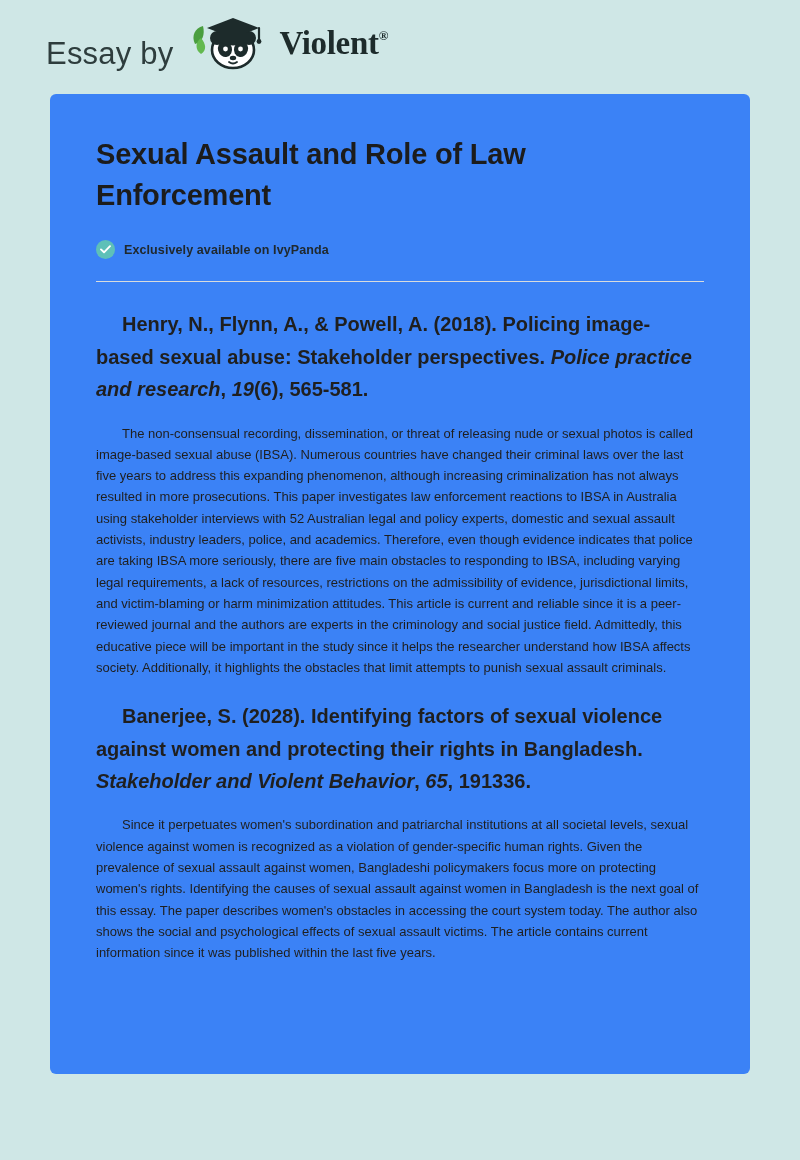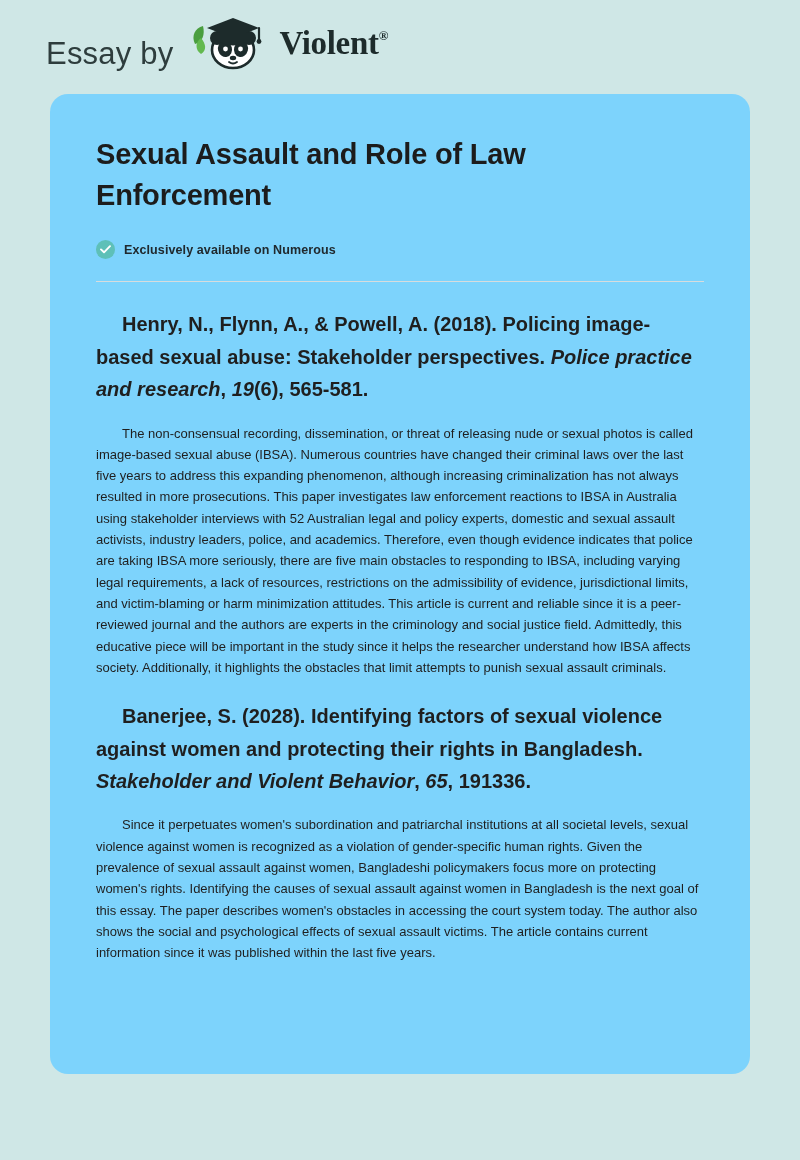--- a/index.html
+++ b/index.html
@@ -59,23 +59,23 @@
   .brand-text sup {
     font-size: 13px;
     font-weight: bold;
     vertical-align: super;
     position: relative;
     top: -2px;
   }
 
   
   .card {
-    background: #7dd3fc;
+    background: #3b82f6;
     margin: 22px 50px 0 50px;
-    border-radius: 18px;
+    border-radius: 6px;
     padding: 40px 46px 56px 46px;
     box-sizing: border-box;
     min-height: 980px;
   }
 
   .doc-title {
     font-size: 29px;
     line-height: 1.42;
     font-weight: bold;
     color: #1c1c1c;
@@ -176,21 +176,21 @@
   <div class="card">
 
     <h1 class="doc-title">Sexual Assault and Role of Law Enforcement</h1>
 
     <div class="badge-row">
       <span class="badge-check">
         <svg width="11" height="9" viewBox="0 0 11 9" xmlns="http://www.w3.org/2000/svg">
           <path d="M1 4.4 L4 7.3 L10 1.2" stroke="#ffffff" stroke-width="1.9" fill="none" stroke-linecap="round" stroke-linejoin="round"></path>
         </svg>
       </span>
-      <span class="badge-text">Exclusively available on Numerous</span>
+      <span class="badge-text">Exclusively available on IvyPanda</span>
     </div>
 
     <hr class="divider">
 
     <p class="ref"><span>Henry, N., Flynn, A., &amp; Powell, A. (2018). Policing image-based sexual abuse: Stakeholder perspectives. </span><span class="it">Police practice and research</span><span>, </span><span class="it">19</span><span>(6), 565-581.</span></p>
 
     <p class="para">The non-consensual recording, dissemination, or threat of releasing nude or sexual photos is called image-based sexual abuse (IBSA). Numerous countries have changed their criminal laws over the last five years to address this expanding phenomenon, although increasing criminalization has not always resulted in more prosecutions. This paper investigates law enforcement reactions to IBSA in Australia using stakeholder interviews with 52 Australian legal and policy experts, domestic and sexual assault activists, industry leaders, police, and academics. Therefore, even though evidence indicates that police are taking IBSA more seriously, there are five main obstacles to responding to IBSA, including varying legal requirements, a lack of resources, restrictions on the admissibility of evidence, jurisdictional limits, and victim-blaming or harm minimization attitudes. This article is current and reliable since it is a peer-reviewed journal and the authors are experts in the criminology and social justice field. Admittedly, this educative piece will be important in the study since it helps the researcher understand how IBSA affects society. Additionally, it highlights the obstacles that limit attempts to punish sexual assault criminals.</p>
 
     <p class="ref"><span>Banerjee, S. (2028). Identifying factors of sexual violence against women and protecting their rights in Bangladesh. </span><span class="it">Stakeholder and Violent Behavior</span><span>, </span><span class="it">65</span><span>, 191336.</span></p>
 

